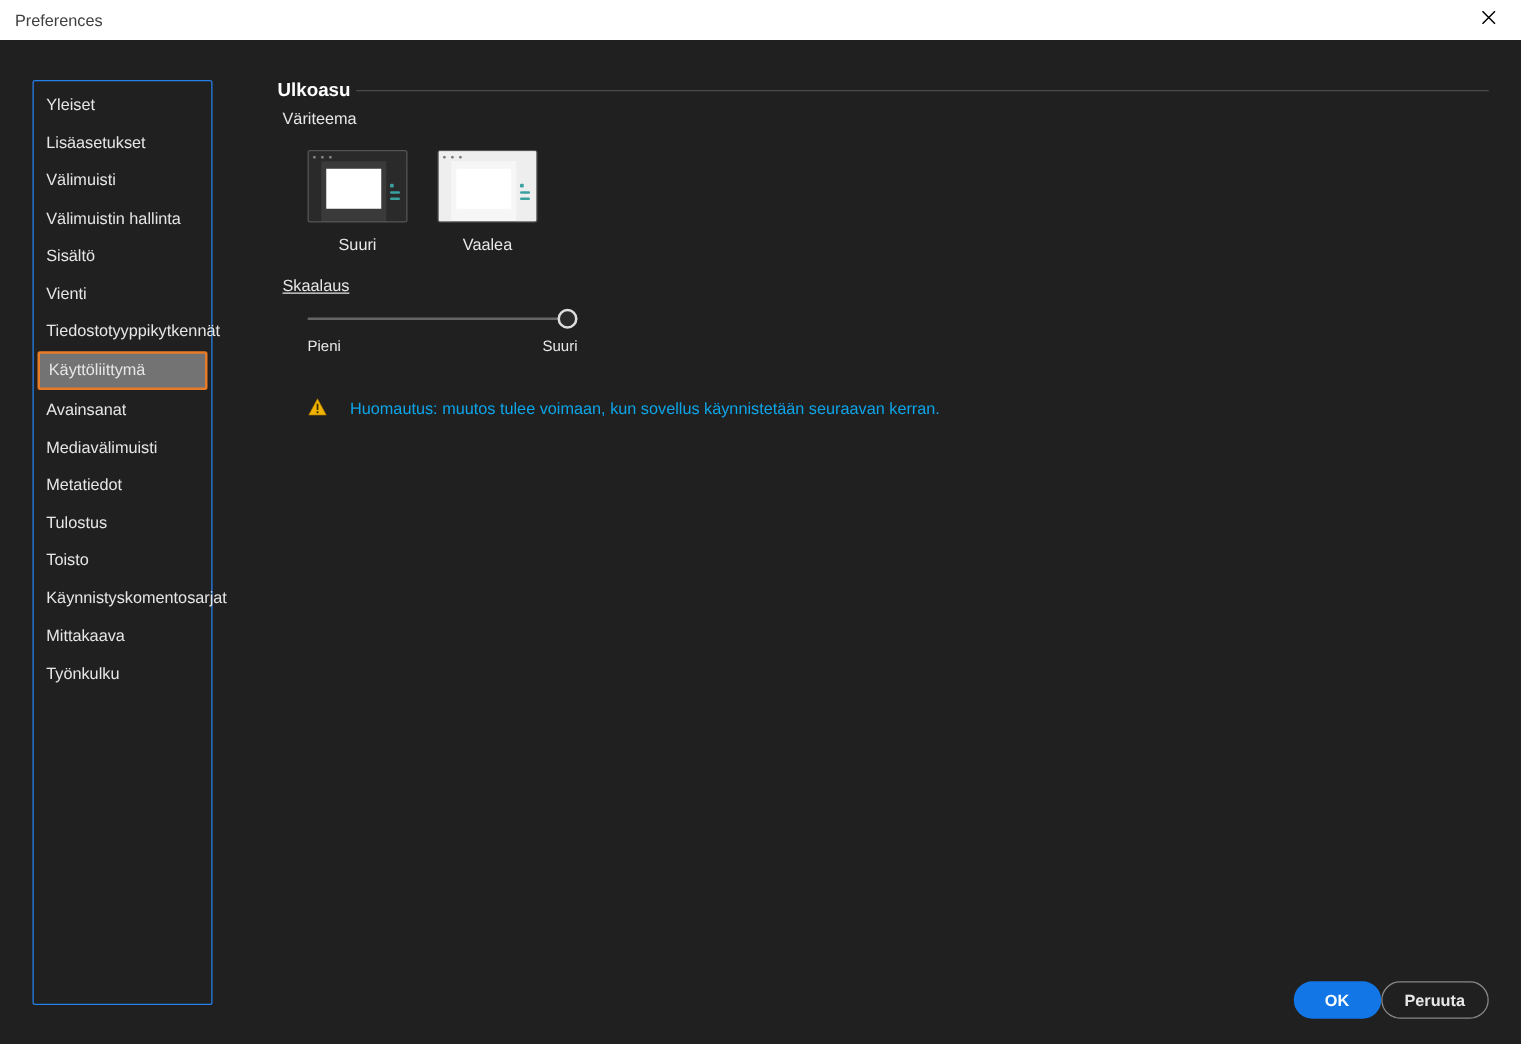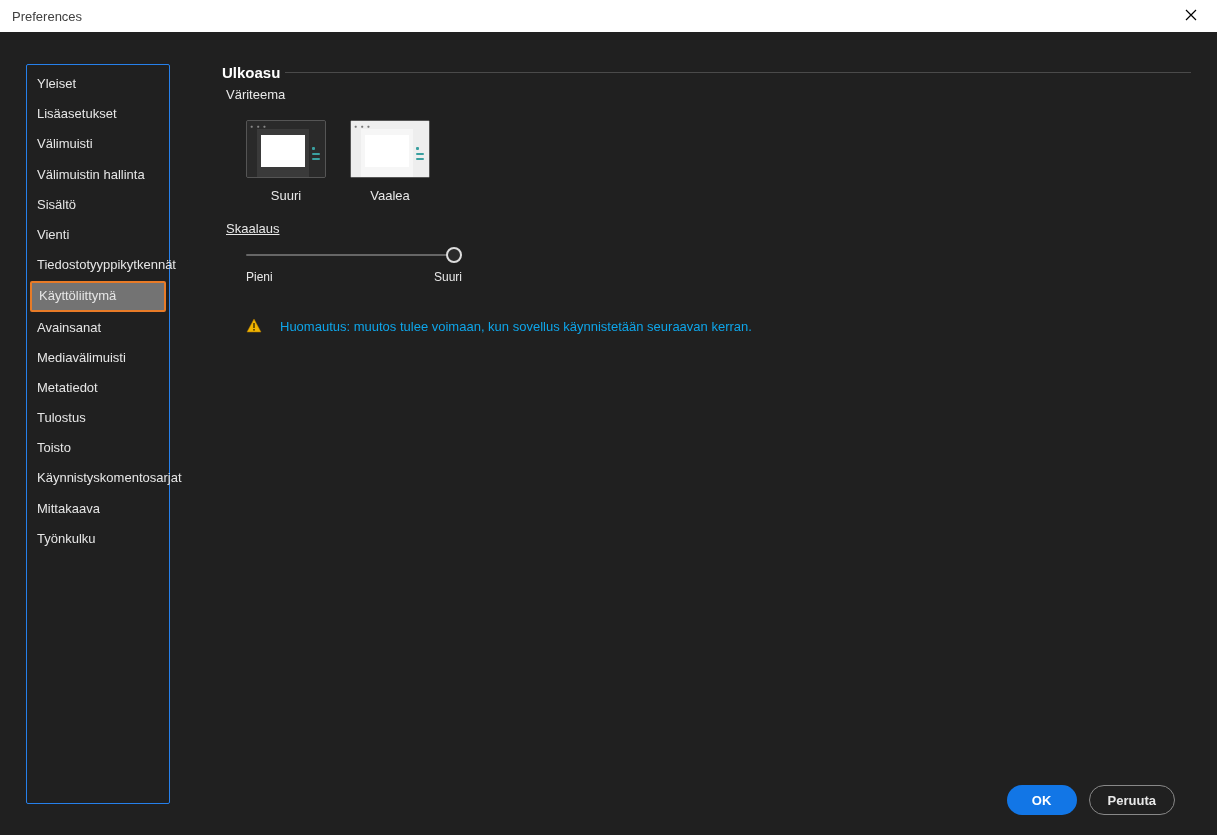--- a/index.html
+++ b/index.html
@@ -196,24 +196,23 @@
     align-items: center;
     gap: 18px;
     margin-left: 24px;
     margin-top: 34px;
   }
   .warn-icon svg { width: 16px; height: 16px; display:block; }
   .warn-text { font-size: 13px; color: #0ea5e9; }
 
   .footer {
     position: absolute;
-    right: 42px;
+    right: 26px;
     bottom: 20px;
     display: flex;
-    gap: 12px;
   }
   .btn {
     min-width: 70px;
     height: 30px;
     border-radius: 15px;
     font-size: 13px;
     display: flex;
     align-items: center;
     justify-content: center;
     padding: 0 18px;

